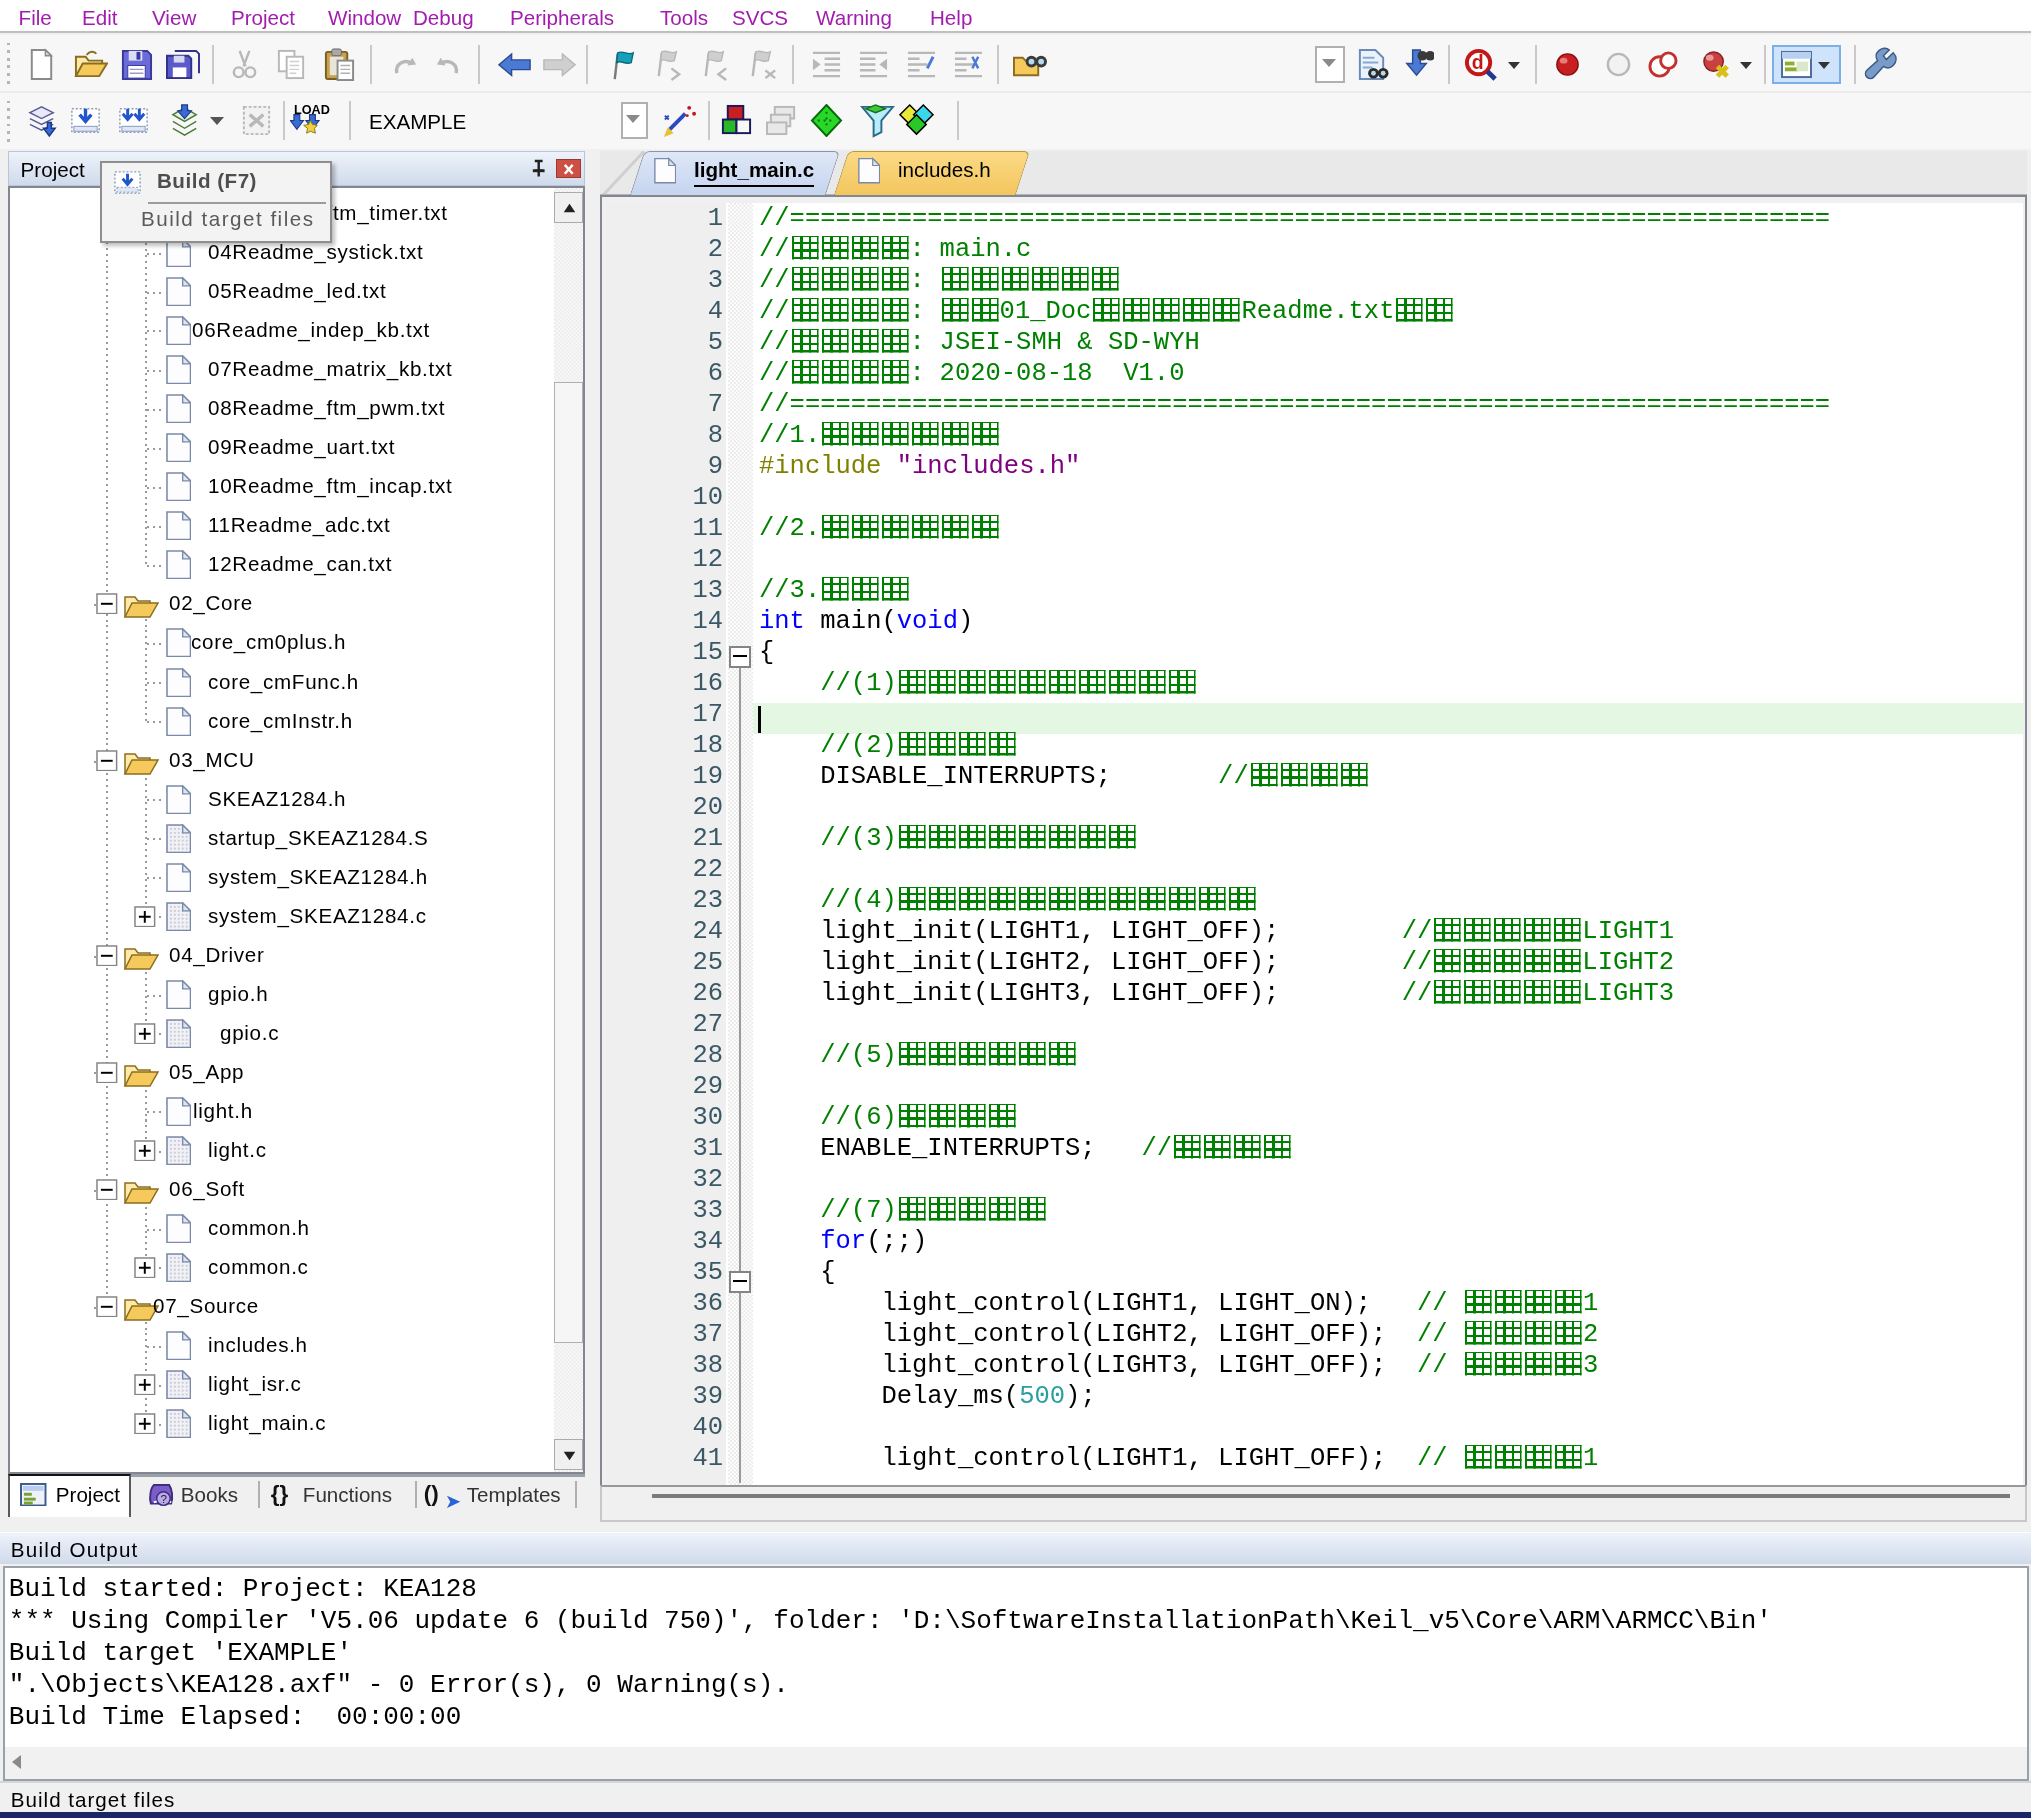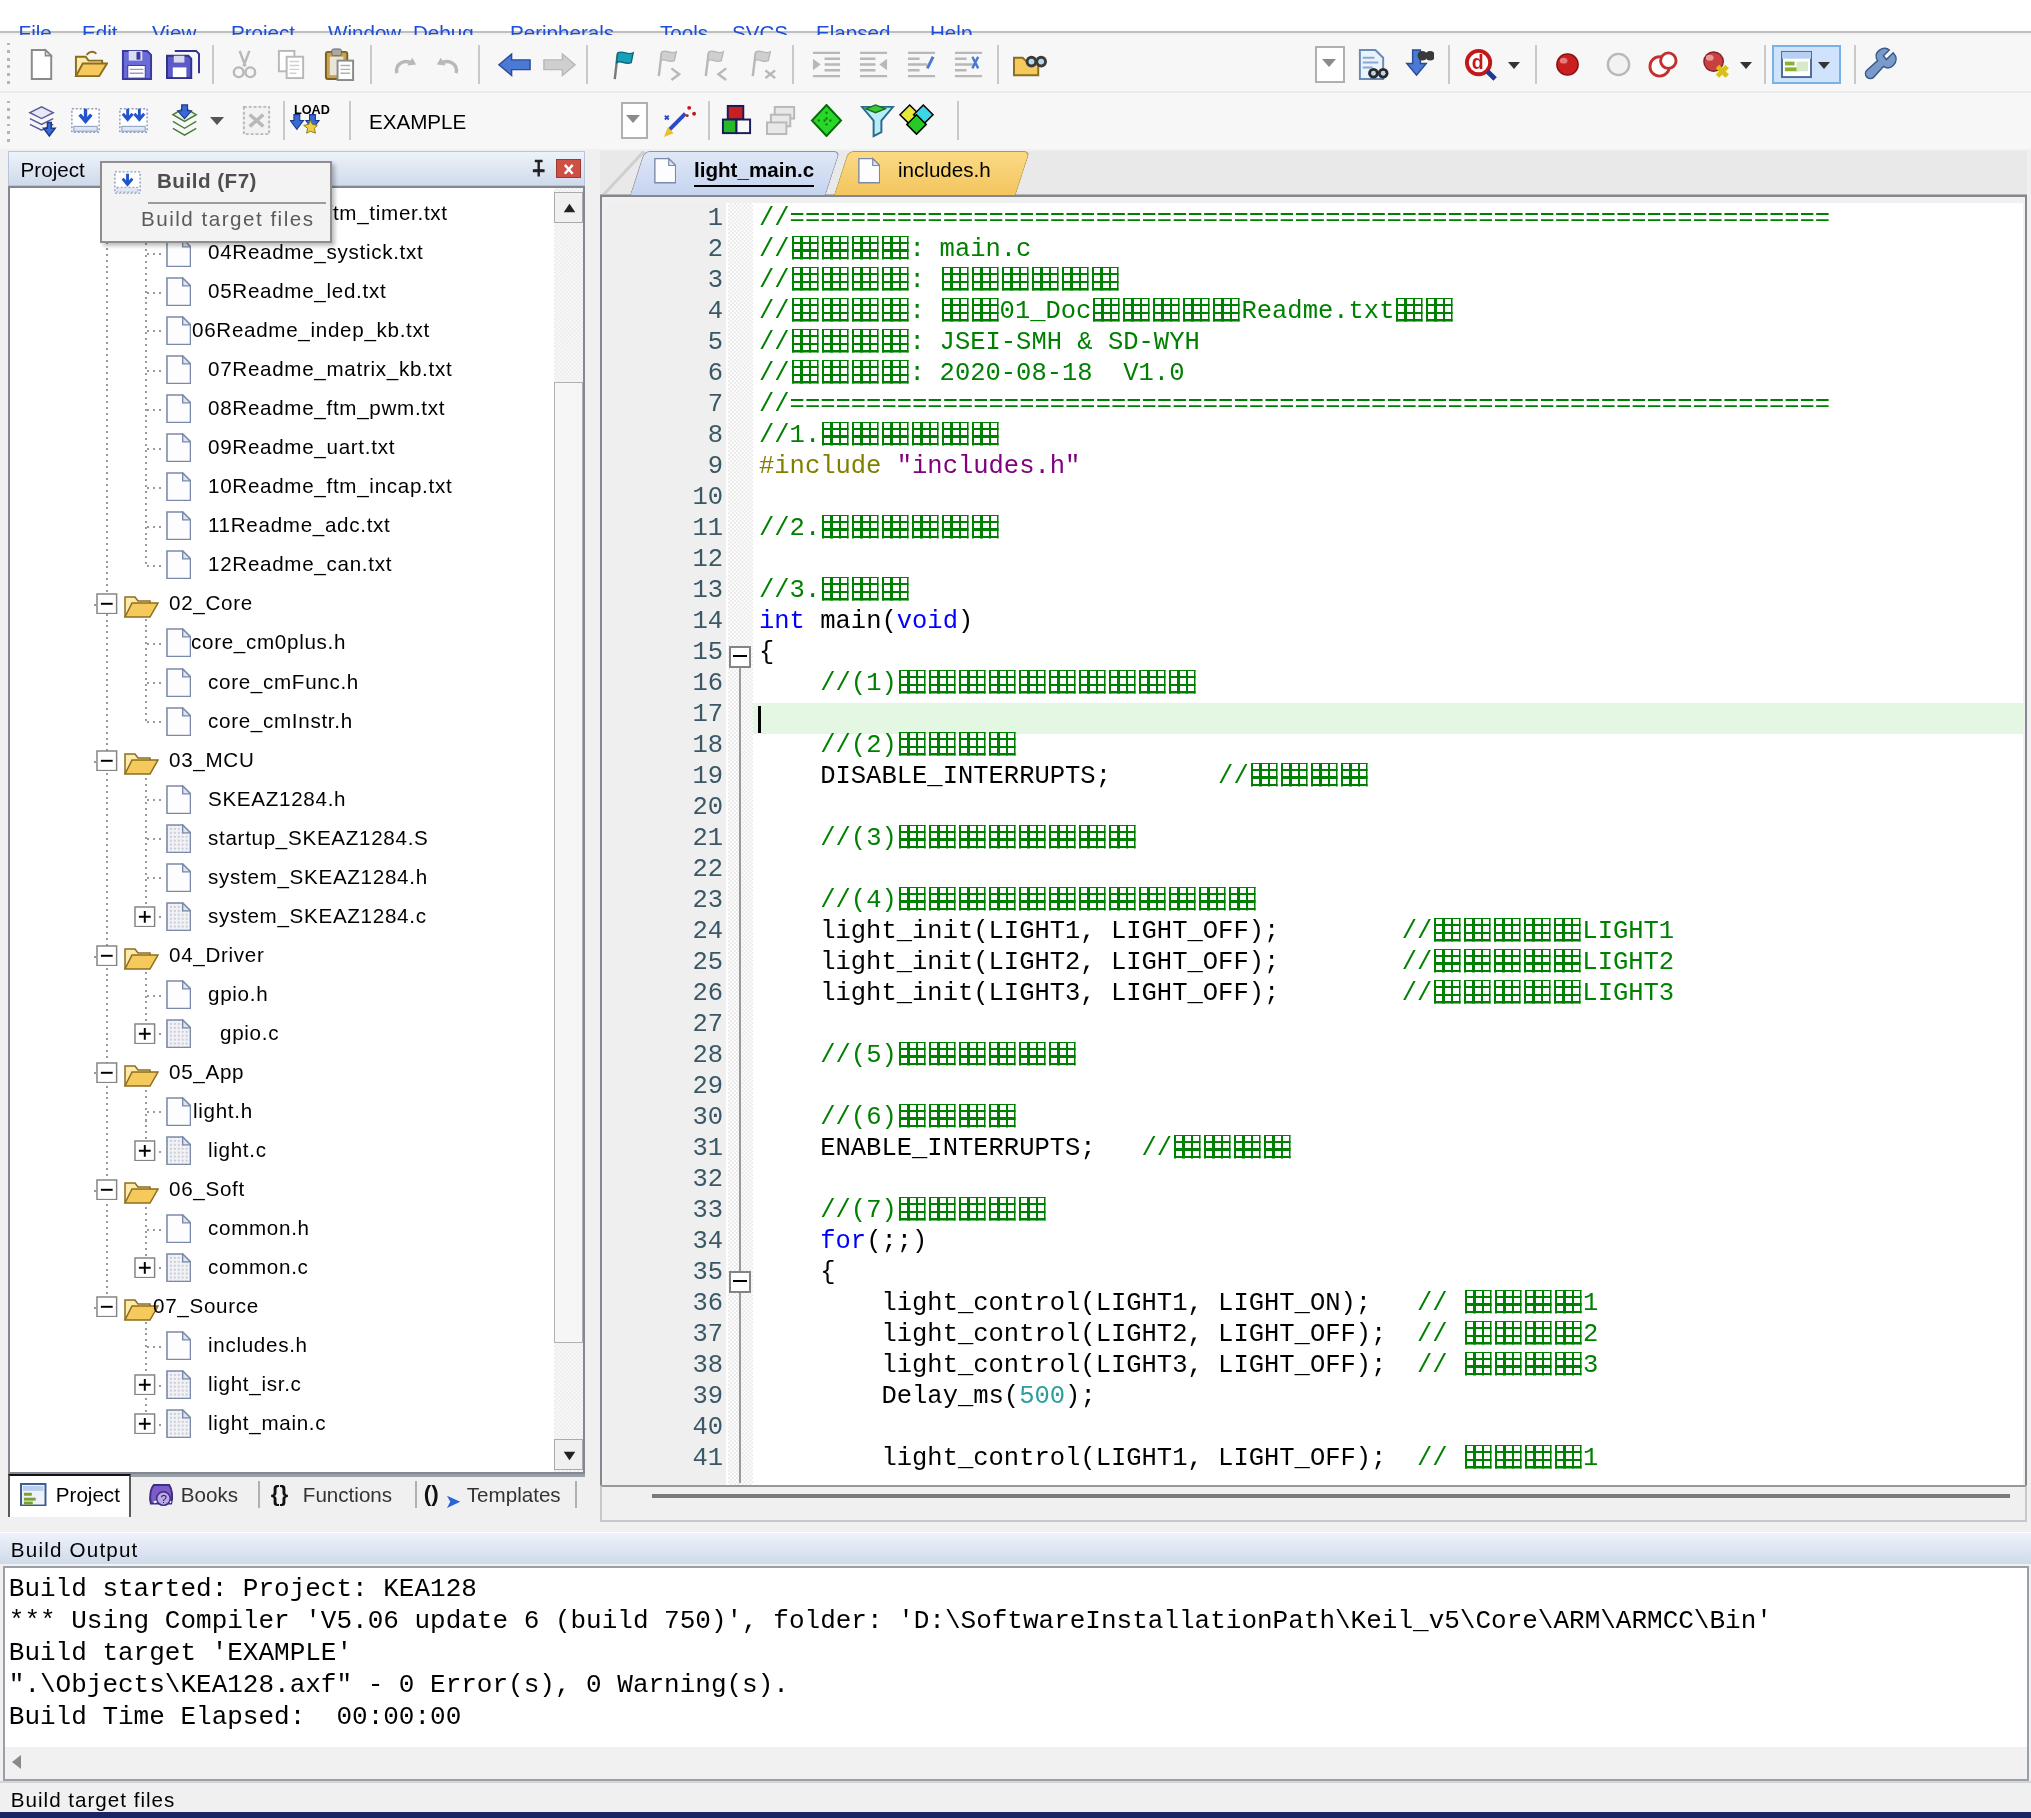--- a/index.html
+++ b/index.html
@@ -1,19 +1,19 @@
 <!DOCTYPE html>
 <html><head><meta charset="utf-8"><style>
 *{margin:0;padding:0;box-sizing:border-box}
 body{width:2032px;height:1818px;position:relative;background:#f0f0f0;
  font-family:"Liberation Sans",sans-serif;overflow:hidden}
 .abs{position:absolute}
 
 #menubar{left:0;top:0;width:2032px;height:33px;background:#ffffff;border-bottom:2px solid #bfbfbf}
-#menubar span{position:absolute;top:21px;font-size:20.6px;color:#1d4ed8}
+#menubar span{position:absolute;top:6px;font-size:20.6px;color:#a21caf}
 
 #tb1{left:0;top:35px;width:2032px;height:56px;background:#f7f7f7}
 #tb2{left:0;top:91px;width:2032px;height:58px;background:#f7f7f7;border-top:2px solid #ebebeb}
 .sep{position:absolute;width:2px;background:#c9c9c9}
 .grip{position:absolute;left:6.9px;width:2.9px;background-image:repeating-linear-gradient(0deg,#b5b5b5 0 2.9px,transparent 2.9px 7.8px)}
 .ticon{position:absolute;width:35px;height:35px}
 .ticon svg{width:100%;height:100%}
 
 #pcap{left:7.8px;top:151px;width:577px;height:35px;background:linear-gradient(#eef3fb,#cfdaea);border:1px solid #b7c4d9}
 #pcap .t{position:absolute;left:11.8px;top:5.9px;font-size:20.6px;color:#000}
@@ -59,21 +59,21 @@
 <div class="abs" id="menubar">
 <span style="left:18.6px">File</span>
     <span style="left:82px">Edit</span>
     <span style="left:152px">View</span>
 <span style="left:231px">Project</span>
     <span style="left:328px">Window</span>
     <span style="left:413px">Debug</span>
 <span style="left:510px">Peripherals</span>
     <span style="left:660px">Tools</span>
     <span style="left:732px">SVCS</span>
-<span style="left:816px">Elapsed</span>
+<span style="left:816px">Warning</span>
     <span style="left:930px">Help</span>
 </div>
 
 <div class="abs" id="tb1">
     <div class="grip" style="top:7.8px;height:41px"></div>
   </div>
 <div class="abs" id="tb2">
     <div class="grip" style="top:7.8px;height:41px"></div>
 </div>
 <span class="abs" style="left:369px;top:110px;font-size:20.6px">EXAMPLE</span>

